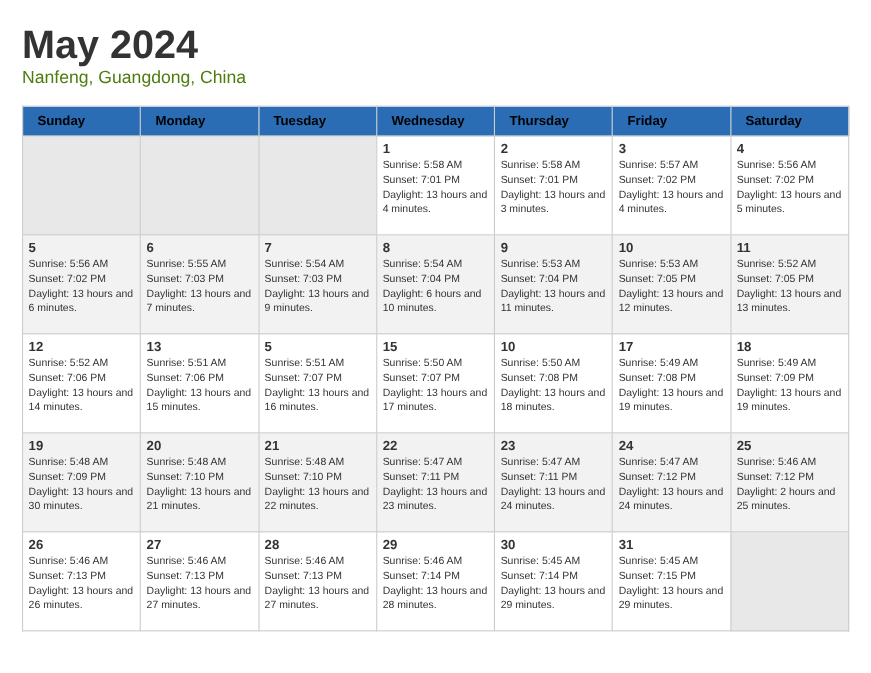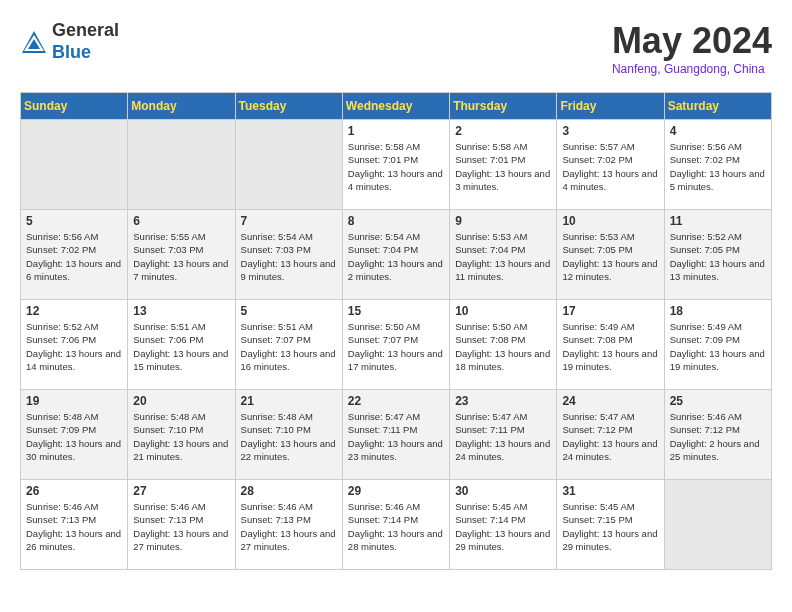--- a/index.html
+++ b/index.html
@@ -43,34 +43,34 @@
     }
     .title-block {
       text-align: left;
     }
     .month-year {
       font-size: 36px;
       font-weight: bold;
       color: #333;
     }
     .location {
-      font-size: 12px;
-      color: #6d28d9;
+      font-size: 16px;
+      color: #4d7c0f;
     }
     table {
       width: 100%;
       border-collapse: collapse;
       table-layout: fixed;
     }
     thead th {
       background-color: #2a6db5;
-      color: #fde047;
+      color: #000000;
       font-size: 12px;
       font-weight: bold;
-      padding: 6px 3px;
+      padding: 6px 13px;
       text-align: left;
       border: 1px solid #ccc;
     }
     tbody td {
       vertical-align: top;
       border: 1px solid #ccc;
       padding: 4px 5px;
       font-size: 10px;
       color: #333;
       height: 90px;
@@ -94,31 +94,20 @@
       color: #333;
     }
     .empty-cell {
       background-color: #e8e8e8 !important;
     }
   </style>
 </head>
 <body>
 
 <div class="header">
-  <div class="logo">
-    <svg class="logo-icon" viewBox="0 0 28 28" xmlns="http://www.w3.org/2000/svg">
-      <polygon points="14,2 26,24 2,24" fill="#1a6eb5"></polygon>
-      <polygon points="14,6 24,22 4,22" fill="#fff"></polygon>
-      <polygon points="14,10 20,20 8,20" fill="#1a6eb5"></polygon>
-    </svg>
-    <div class="logo-text">
-      <span class="logo-general">General</span>
-      <span class="logo-blue">Blue</span>
-    </div>
-  </div>
   <div class="title-block">
     <div class="month-year">May 2024</div>
     <div class="location">Nanfeng, Guangdong, China</div>
   </div>
 </div>
 
 <table>
   <thead>
     <tr>
     <th>Sunday</th>
@@ -137,21 +126,21 @@
         <td class="empty-cell"></td>
         <td><span class="day-number">1</span><span class="cell-text">Sunrise: 5:58 AM</span><br><span class="cell-text">Sunset: 7:01 PM</span><br><span class="cell-text">Daylight: 13 hours and 4 minutes.</span></td>
         <td><span class="day-number">2</span><span class="cell-text">Sunrise: 5:58 AM</span><br><span class="cell-text">Sunset: 7:01 PM</span><br><span class="cell-text">Daylight: 13 hours and 3 minutes.</span></td>
         <td><span class="day-number">3</span><span class="cell-text">Sunrise: 5:57 AM</span><br><span class="cell-text">Sunset: 7:02 PM</span><br><span class="cell-text">Daylight: 13 hours and 4 minutes.</span></td>
         <td><span class="day-number">4</span><span class="cell-text">Sunrise: 5:56 AM</span><br><span class="cell-text">Sunset: 7:02 PM</span><br><span class="cell-text">Daylight: 13 hours and 5 minutes.</span></td>
       </tr>
       <tr>
         <td><span class="day-number">5</span><span class="cell-text">Sunrise: 5:56 AM</span><br><span class="cell-text">Sunset: 7:02 PM</span><br><span class="cell-text">Daylight: 13 hours and 6 minutes.</span></td>
         <td><span class="day-number">6</span><span class="cell-text">Sunrise: 5:55 AM</span><br><span class="cell-text">Sunset: 7:03 PM</span><br><span class="cell-text">Daylight: 13 hours and 7 minutes.</span></td>
         <td><span class="day-number">7</span><span class="cell-text">Sunrise: 5:54 AM</span><br><span class="cell-text">Sunset: 7:03 PM</span><br><span class="cell-text">Daylight: 13 hours and 9 minutes.</span></td>
-        <td><span class="day-number">8</span><span class="cell-text">Sunrise: 5:54 AM</span><br><span class="cell-text">Sunset: 7:04 PM</span><br><span class="cell-text">Daylight: 13 hours and 2 minutes.</span></td>
+        <td><span class="day-number">8</span><span class="cell-text">Sunrise: 5:54 AM</span><br><span class="cell-text">Sunset: 7:04 PM</span><br><span class="cell-text">Daylight: 6 hours and 10 minutes.</span></td>
         <td><span class="day-number">9</span><span class="cell-text">Sunrise: 5:53 AM</span><br><span class="cell-text">Sunset: 7:04 PM</span><br><span class="cell-text">Daylight: 13 hours and 11 minutes.</span></td>
         <td><span class="day-number">10</span><span class="cell-text">Sunrise: 5:53 AM</span><br><span class="cell-text">Sunset: 7:05 PM</span><br><span class="cell-text">Daylight: 13 hours and 12 minutes.</span></td>
         <td><span class="day-number">11</span><span class="cell-text">Sunrise: 5:52 AM</span><br><span class="cell-text">Sunset: 7:05 PM</span><br><span class="cell-text">Daylight: 13 hours and 13 minutes.</span></td>
       </tr>
       <tr>
         <td><span class="day-number">12</span><span class="cell-text">Sunrise: 5:52 AM</span><br><span class="cell-text">Sunset: 7:06 PM</span><br><span class="cell-text">Daylight: 13 hours and 14 minutes.</span></td>
         <td><span class="day-number">13</span><span class="cell-text">Sunrise: 5:51 AM</span><br><span class="cell-text">Sunset: 7:06 PM</span><br><span class="cell-text">Daylight: 13 hours and 15 minutes.</span></td>
         <td><span class="day-number">5</span><span class="cell-text">Sunrise: 5:51 AM</span><br><span class="cell-text">Sunset: 7:07 PM</span><br><span class="cell-text">Daylight: 13 hours and 16 minutes.</span></td>
         <td><span class="day-number">15</span><span class="cell-text">Sunrise: 5:50 AM</span><br><span class="cell-text">Sunset: 7:07 PM</span><br><span class="cell-text">Daylight: 13 hours and 17 minutes.</span></td>
         <td><span class="day-number">10</span><span class="cell-text">Sunrise: 5:50 AM</span><br><span class="cell-text">Sunset: 7:08 PM</span><br><span class="cell-text">Daylight: 13 hours and 18 minutes.</span></td>

